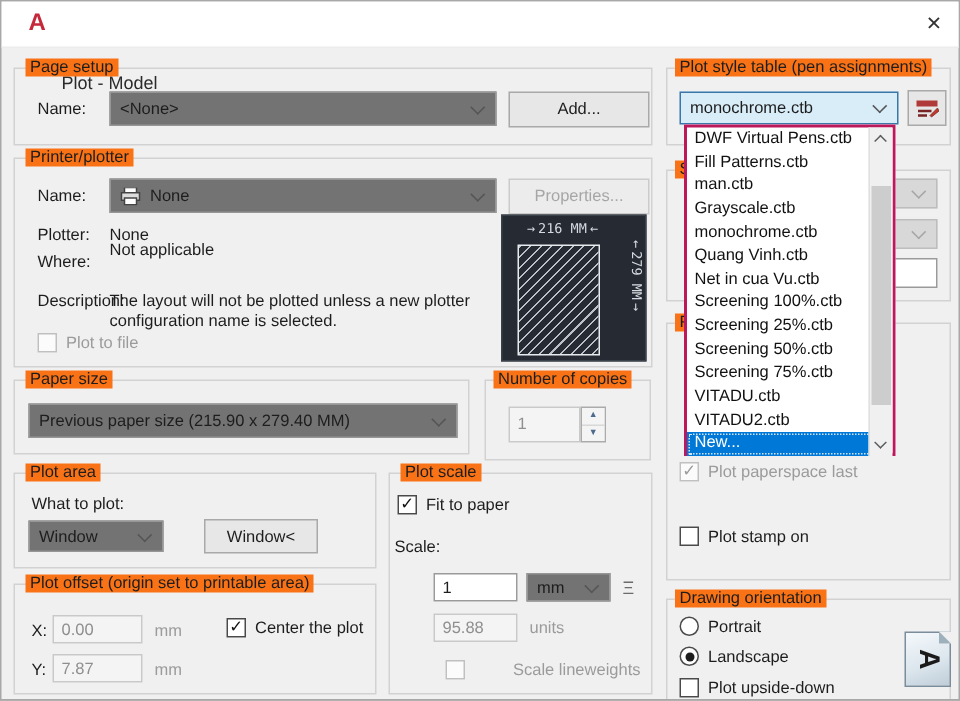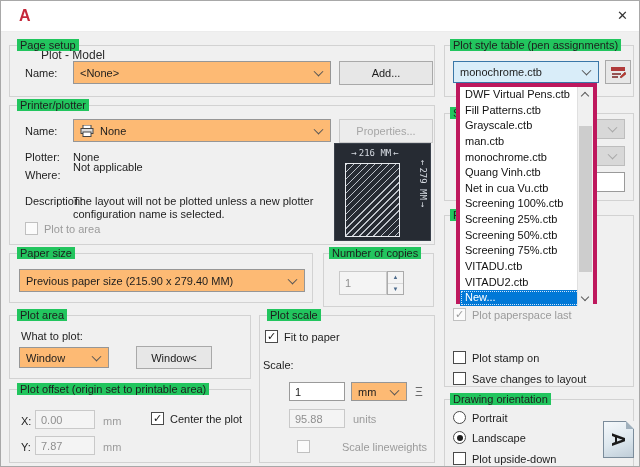--- a/index.html
+++ b/index.html
@@ -6,26 +6,26 @@
   .dialog{position:relative;width:640px;height:467px;background:#f0f0f0;
     font-family:"Liberation Sans",sans-serif;overflow:hidden;box-sizing:border-box;
     border:1px solid #a8a8a8;}
   .titlebar{position:absolute;left:0;top:0;width:640px;height:30px;background:#ffffff;
     border-bottom:1px solid #ececec;}
   .logo{position:absolute;left:18px;top:6px;font-size:16px;font-weight:bold;color:#c5283b;}
   .wtitle{position:absolute;left:40px;top:9px;font-size:12px;color:#2b2b2b;margin-top:38px;}
   .wclose{position:absolute;right:13px;top:7px;font-size:13px;color:#333;cursor:default;}
 
   .group{position:absolute;border:1px solid #d2d2d2;box-sizing:border-box;}
-  .glabel{position:absolute;font-size:11px;color:#1d1d1d;background:#22c55e;padding:0 3px;white-space:nowrap;z-index:2;}
+  .glabel{position:absolute;font-size:11px;color:#1d1d1d;background:#f97316;padding:0 3px;white-space:nowrap;z-index:2;}
   .lbl{position:absolute;font-size:11px;color:#1d1d1d;white-space:nowrap;z-index:2;}
   .lbl.dis{color:#9b9b9b;}
   .val{position:absolute;font-size:11px;color:#1d1d1d;z-index:2;}
 
-  .combo{position:absolute;box-sizing:border-box;background:#fdba74;border:1px solid #969696;
+  .combo{position:absolute;box-sizing:border-box;background:#737373;border:1px solid #969696;
     font-size:11px;color:#1d1d1d;display:flex;align-items:center;padding:0 20px 0 6px;
     overflow:hidden;white-space:nowrap;z-index:2;}
   .combo.dis{background:#d8d8d8;border-color:#bdbdbd;color:#8f8f8f;}
   .combo.focus{background:#d9edf9;border-color:#3a77a8;}
   .chev{position:absolute;right:8px;top:50%;width:6px;height:6px;
     border-right:1px solid #555;border-bottom:1px solid #555;
     transform:translateY(-70%) rotate(45deg);}
   .combo.dis .chev{border-color:#a6a6a6;}
 
   .btn{position:absolute;box-sizing:border-box;background:#e7e7e7;border:1px solid #a9a9a9;
@@ -59,21 +59,21 @@
     font-family:"DejaVu Sans Mono",monospace;font-size:9px;color:#d5dae1;white-space:nowrap;}
   .dimh::before{content:"→";padding-right:2px;}
   .dimh::after{content:"←";padding-left:2px;}
   .dimv{position:absolute;right:2px;top:16px;writing-mode:vertical-rl;
     font-family:"DejaVu Sans Mono",monospace;font-size:9px;color:#d5dae1;white-space:nowrap;}
   .dimv::before{content:"←";padding-bottom:2px;}
   .dimv::after{content:"→";padding-top:2px;}
 
   
   .dd{position:absolute;left:455px;top:82px;width:141px;height:221px;background:#fff;
-    border:4px solid #be185d;box-sizing:border-box;z-index:10;}
+    border:2px solid #be185d;box-sizing:border-box;z-index:10;}
   .dd-item{height:15.64px;line-height:15.6px;font-size:11px;padding-left:5px;color:#111;
     white-space:nowrap;overflow:hidden;width:124px;box-sizing:border-box;}
   .dd-item.sel{background:#0078d7;color:#fff;outline:1px dotted #cfe4f7;outline-offset:-2px;}
   .dd-scroll{position:absolute;right:0;top:0;width:15px;height:219px;background:#f0f0f0;
     border-left:1px solid #e0e0e0;}
   .dd-thumb{position:absolute;left:1px;top:39px;width:13px;height:146px;background:#cdcdcd;}
   .sarr{position:absolute;left:4px;width:5px;height:5px;border-right:1px solid #5c5c5c;
     border-bottom:1px solid #5c5c5c;}
   .sarr.up{top:6px;transform:rotate(-135deg);}
   .sarr.down{bottom:6px;transform:rotate(45deg);}
@@ -127,21 +127,21 @@
   <div class="btn dis" style="left:338px;top:118px;width:94px;height:24px;">Properties...</div>
 
   <span class="lbl" style="left:24px;top:150px;">Plotter:</span>
   <span class="val" style="left:72px;top:150px;">None</span>
   <span class="lbl" style="left:24px;top:168px;">Where:</span>
   <span class="val" style="left:72px;top:160px;">Not applicable</span>
   <span class="lbl" style="left:24px;top:194px;">Description:</span>
   <span class="val" style="left:72px;top:194px;width:252px;white-space:normal;line-height:13px;">The layout will not be plotted unless a new plotter configuration name is selected.</span>
   <div class="ck dis" style="left:24px;top:221px;">
     <span class="box"></span>
-    <span>Plot to area</span>
+    <span>Plot to file</span>
   </div>
 
   <div class="preview">
     <div class="dimh">216 MM</div>
     <div class="hatch"></div>
     <div class="dimv">279 MM</div>
   </div>
 
   <div class="group" style="left:8px;top:252px;width:304px;height:50px;"></div>
   <span class="glabel" style="left:16px;top:246px;">Paper size</span>
@@ -235,24 +235,20 @@
   <div class="ck dis" style="left:452px;top:307px;">
     <span class="box">
         <span>✓</span>
       </span>
     <span>Plot paperspace last</span>
   </div>
   <div class="ck" style="left:452px;top:350px;">
     <span class="box"></span>
     <span>Plot stamp on</span>
   </div>
-  <div class="ck" style="left:452px;top:371px;">
-    <span class="box"></span>
-    <span>Save changes to layout</span>
-  </div>
 
   <div class="group" style="left:443px;top:398px;width:190px;height:74px;"></div>
   <span class="glabel" style="left:449px;top:392px;">Drawing orientation</span>
   <div class="ck radio" style="left:452px;top:410px;">
     <span class="box"></span>
     <span>Portrait</span>
   </div>
   <div class="ck radio on" style="left:452px;top:430px;">
     <span class="box"></span>
     <span>Landscape</span>
@@ -262,22 +258,22 @@
     <span>Plot upside-down</span>
   </div>
   <div class="pageicon">
     <span class="fold"></span>
     <span class="glyph">A</span>
   </div>
 
   <div class="dd">
     <div class="dd-item">DWF Virtual Pens.ctb</div>
     <div class="dd-item">Fill Patterns.ctb</div>
+    <div class="dd-item">man.ctb</div>
     <div class="dd-item">Grayscale.ctb</div>
-    <div class="dd-item">man.ctb</div>
     <div class="dd-item">monochrome.ctb</div>
     <div class="dd-item">Quang Vinh.ctb</div>
     <div class="dd-item">Net in cua Vu.ctb</div>
     <div class="dd-item">Screening 100%.ctb</div>
     <div class="dd-item">Screening 25%.ctb</div>
     <div class="dd-item">Screening 50%.ctb</div>
     <div class="dd-item">Screening 75%.ctb</div>
     <div class="dd-item">VITADU.ctb</div>
     <div class="dd-item">VITADU2.ctb</div>
     <div class="dd-item sel">New...</div>

